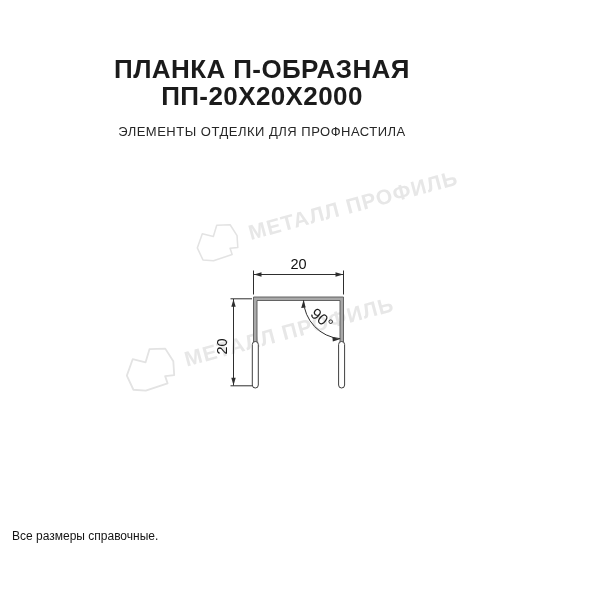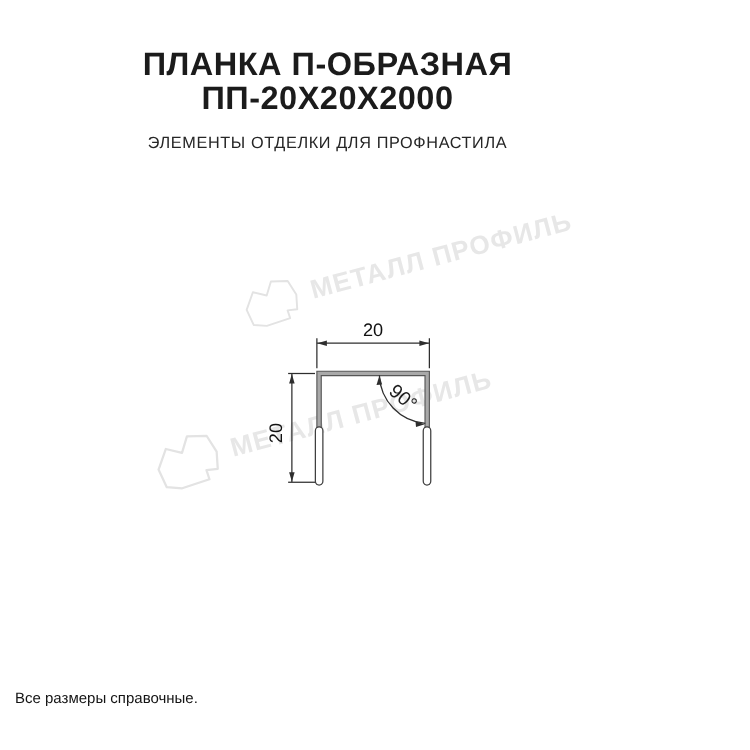--- a/index.html
+++ b/index.html
@@ -1,21 +1,21 @@
 <!DOCTYPE html>
 <html><head>
 <meta charset="utf-8">
 <style>
   html,body{margin:0;padding:0;background:#fff;}
   .canvas{
     position:relative;width:600px;height:600px;background:#ffffff;overflow:hidden;
     font-family:"Liberation Sans", sans-serif;
   }
   
-  .header{position:absolute;top:38px;left:0;width:524px;text-align:center;z-index:4;}
+  .header{position:absolute;top:56px;left:0;width:524px;text-align:center;z-index:4;}
   .title-line{
     font-size:26px;font-weight:700;color:#1b1b1b;letter-spacing:0.4px;line-height:27px;
   }
   .subtitle{
     margin-top:14px;font-size:13px;font-weight:400;color:#262626;letter-spacing:0.5px;
   }
   
   .watermark{
     position:absolute;display:flex;align-items:center;gap:9px;z-index:1;
     transform:rotate(-15deg);transform-origin:0 50%;pointer-events:none;
@@ -23,21 +23,21 @@
   .wm-1{left:194px;top:228px;}
   .wm-2{left:124px;top:352px;}
   .wm-text{
     font-size:21px;font-weight:700;color:#e7e7e7;letter-spacing:1px;white-space:nowrap;
   }
   .wm-logo{stroke:#e3e3e3;fill:none;stroke-width:2;stroke-linejoin:round;}
   
   .drawing{position:absolute;left:0;top:0;z-index:3;}
   .drawing text{font-family:"Liberation Sans", sans-serif;}
   
-  .footer{position:absolute;left:12px;top:551px;z-index:4;}
+  .footer{position:absolute;left:12px;top:529px;z-index:4;}
   .footer-line{font-size:12px;line-height:15.5px;color:#141414;}
 </style>
 </head>
 <body>
 
 <div class="canvas">
 
   <div class="watermark wm-1">
     <svg class="wm-logo" width="48" height="40" viewBox="0 0 60 52">
       <path d="M6,44 L3,27 L14,11 L27,18 L35,5 L52,9 L57,25 L54,40 L44,38.5 L44.5,47 L19,48.5 Z"></path>

